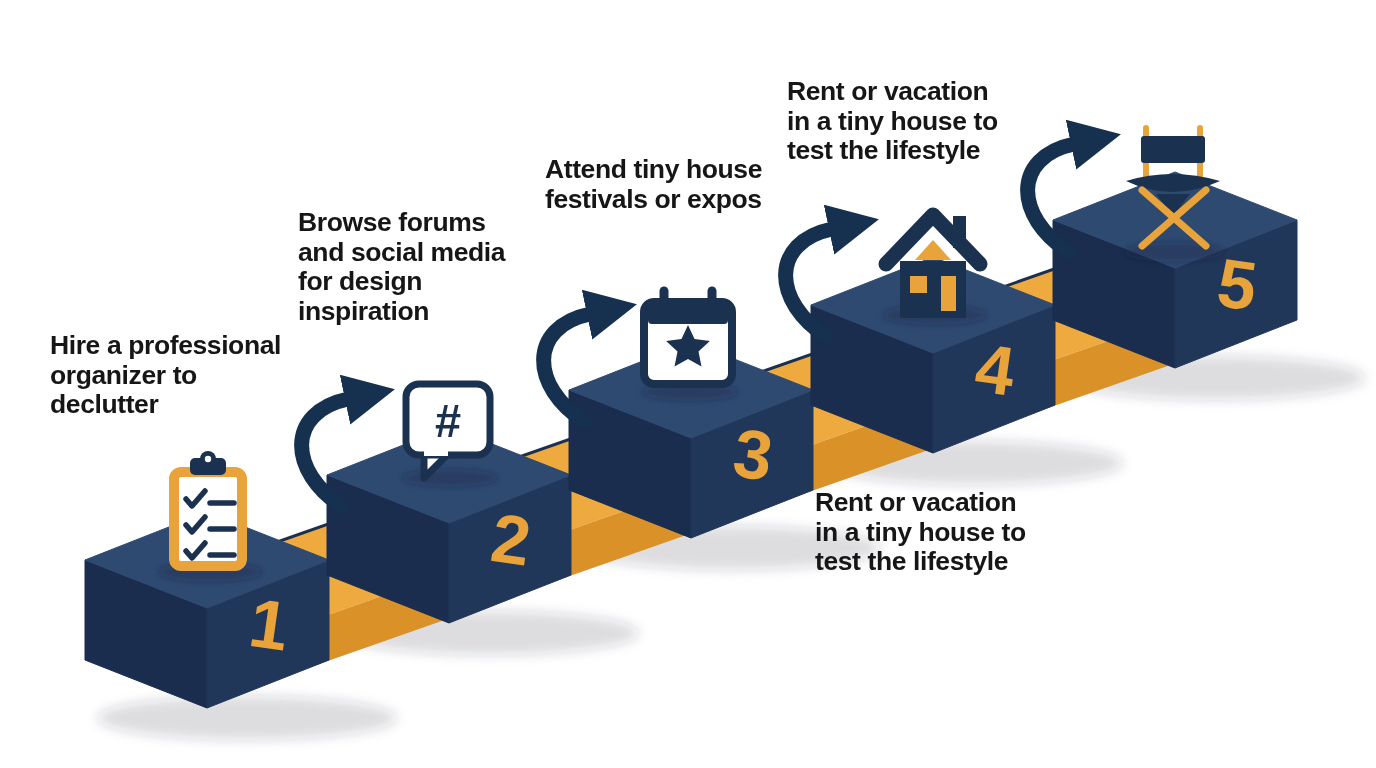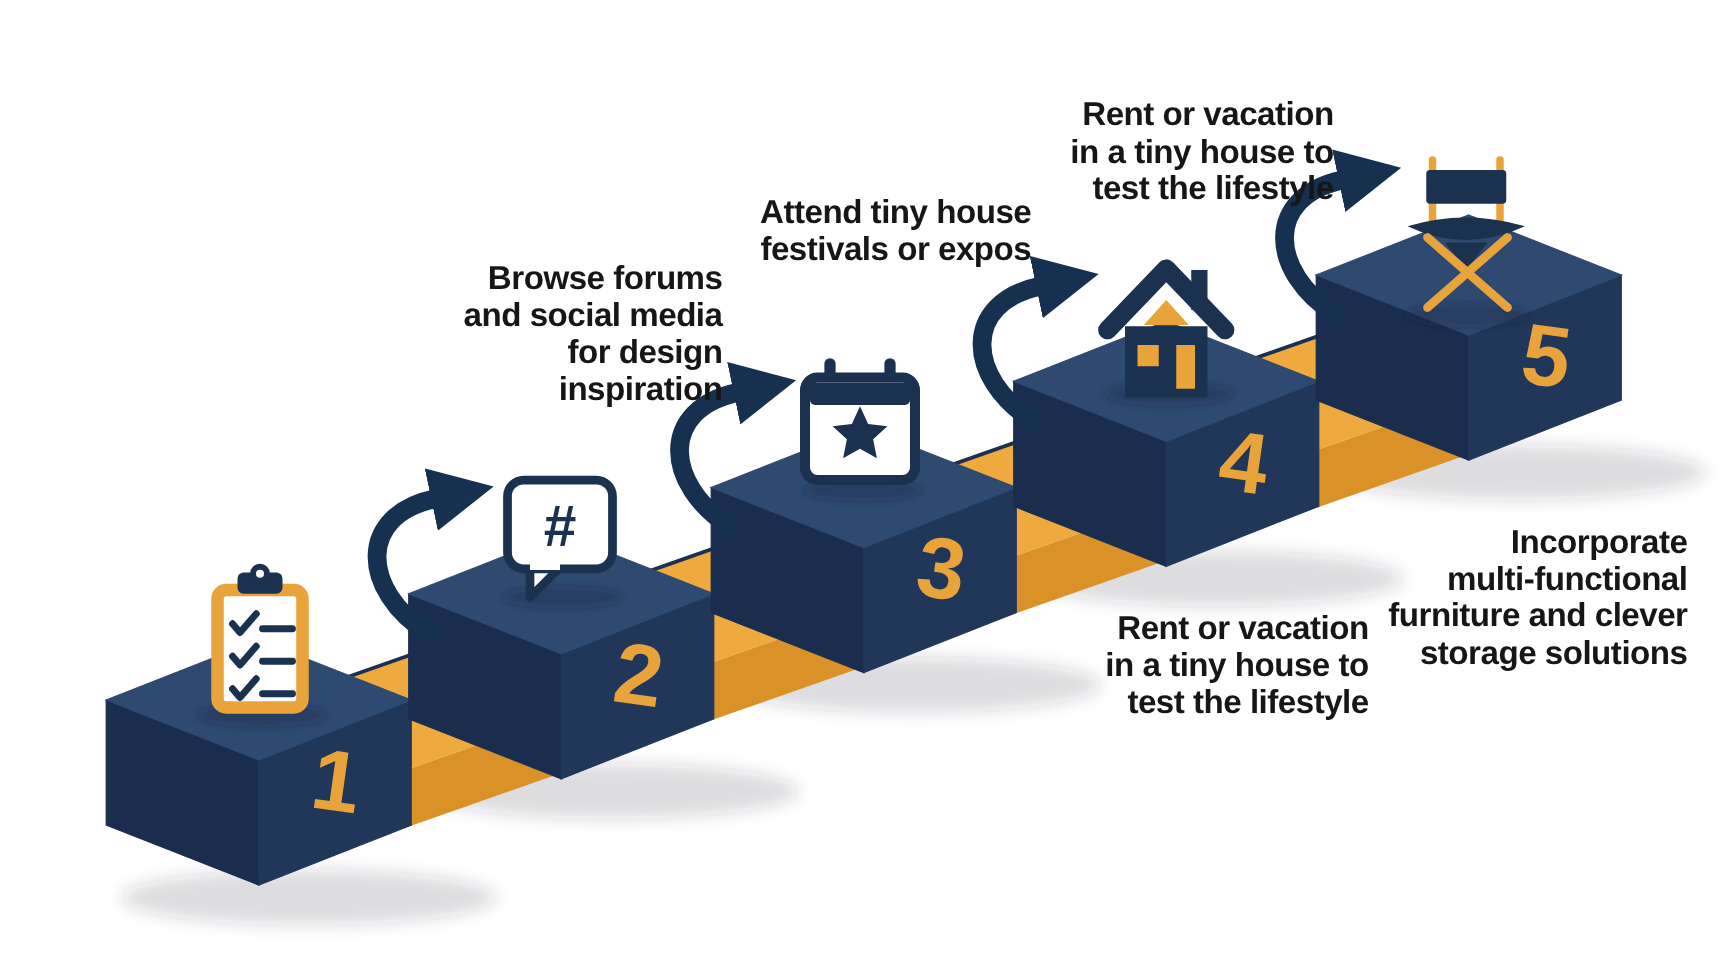--- a/index.html
+++ b/index.html
@@ -2,21 +2,21 @@
 <html><head>
 <meta charset="utf-8">
 <style>
   html,body{margin:0;padding:0;background:#ffffff;}
   #canvas{
     position:relative;width:1376px;height:768px;overflow:hidden;
     background:#ffffff;font-family:"Liberation Sans", sans-serif;
   }
   #scene{position:absolute;left:0;top:0;}
   .step-label{
-    position:absolute;width:280px;text-align:right;
+    position:absolute;width:280px;text-align:left;
     color:#161616;font-weight:700;font-size:26.5px;line-height:1.12;
     letter-spacing:-0.4px;white-space:pre-line;
   }
   .block-number{
     font-family:"Liberation Sans", sans-serif;
     font-weight:700;font-size:69px;fill:#e8a33b;
     text-anchor:middle;dominant-baseline:central;
   }
   .icon-glyph{
     font-family:"Liberation Sans", sans-serif;
@@ -170,30 +170,29 @@
   </g>
 
   <g stroke="#16304f" stroke-width="15" fill="none" stroke-linecap="round">
     <path d="M343 507 C 288 472, 286 412, 348 399" marker-end="url(#ah)"></path>
     <path d="M585 422 C 530 387, 528 327, 590 314" marker-end="url(#ah)"></path>
     <path d="M827 337 C 772 302, 770 242, 832 229" marker-end="url(#ah)"></path>
     <path d="M1069 252 C 1014 217, 1012 157, 1074 144" marker-end="url(#ah)"></path>
   </g>
 </svg>
 
+<div class="step-label" style="left:50px;top:331px;">Hire a professional
+organizer to
+declutter</div>
 <div class="step-label" style="left:545px;top:155px;">Attend tiny house
 festivals or expos</div>
 <div class="step-label" style="left:298px;top:208px;">Browse forums
 and social media
 for design
 inspiration</div>
 <div class="step-label" style="left:787px;top:77px;">Rent or vacation
 in a tiny house to
 test the lifestyle</div>
 <div class="step-label" style="left:815px;top:488px;">Rent or vacation
 in a tiny house to
 test the lifestyle</div>
-<div class="step-label" style="left:1060px;top:419px;width:290px;">Incorporate
-multi-functional
-furniture and clever
-storage solutions</div>
 
 </div>
 
 </body></html>

